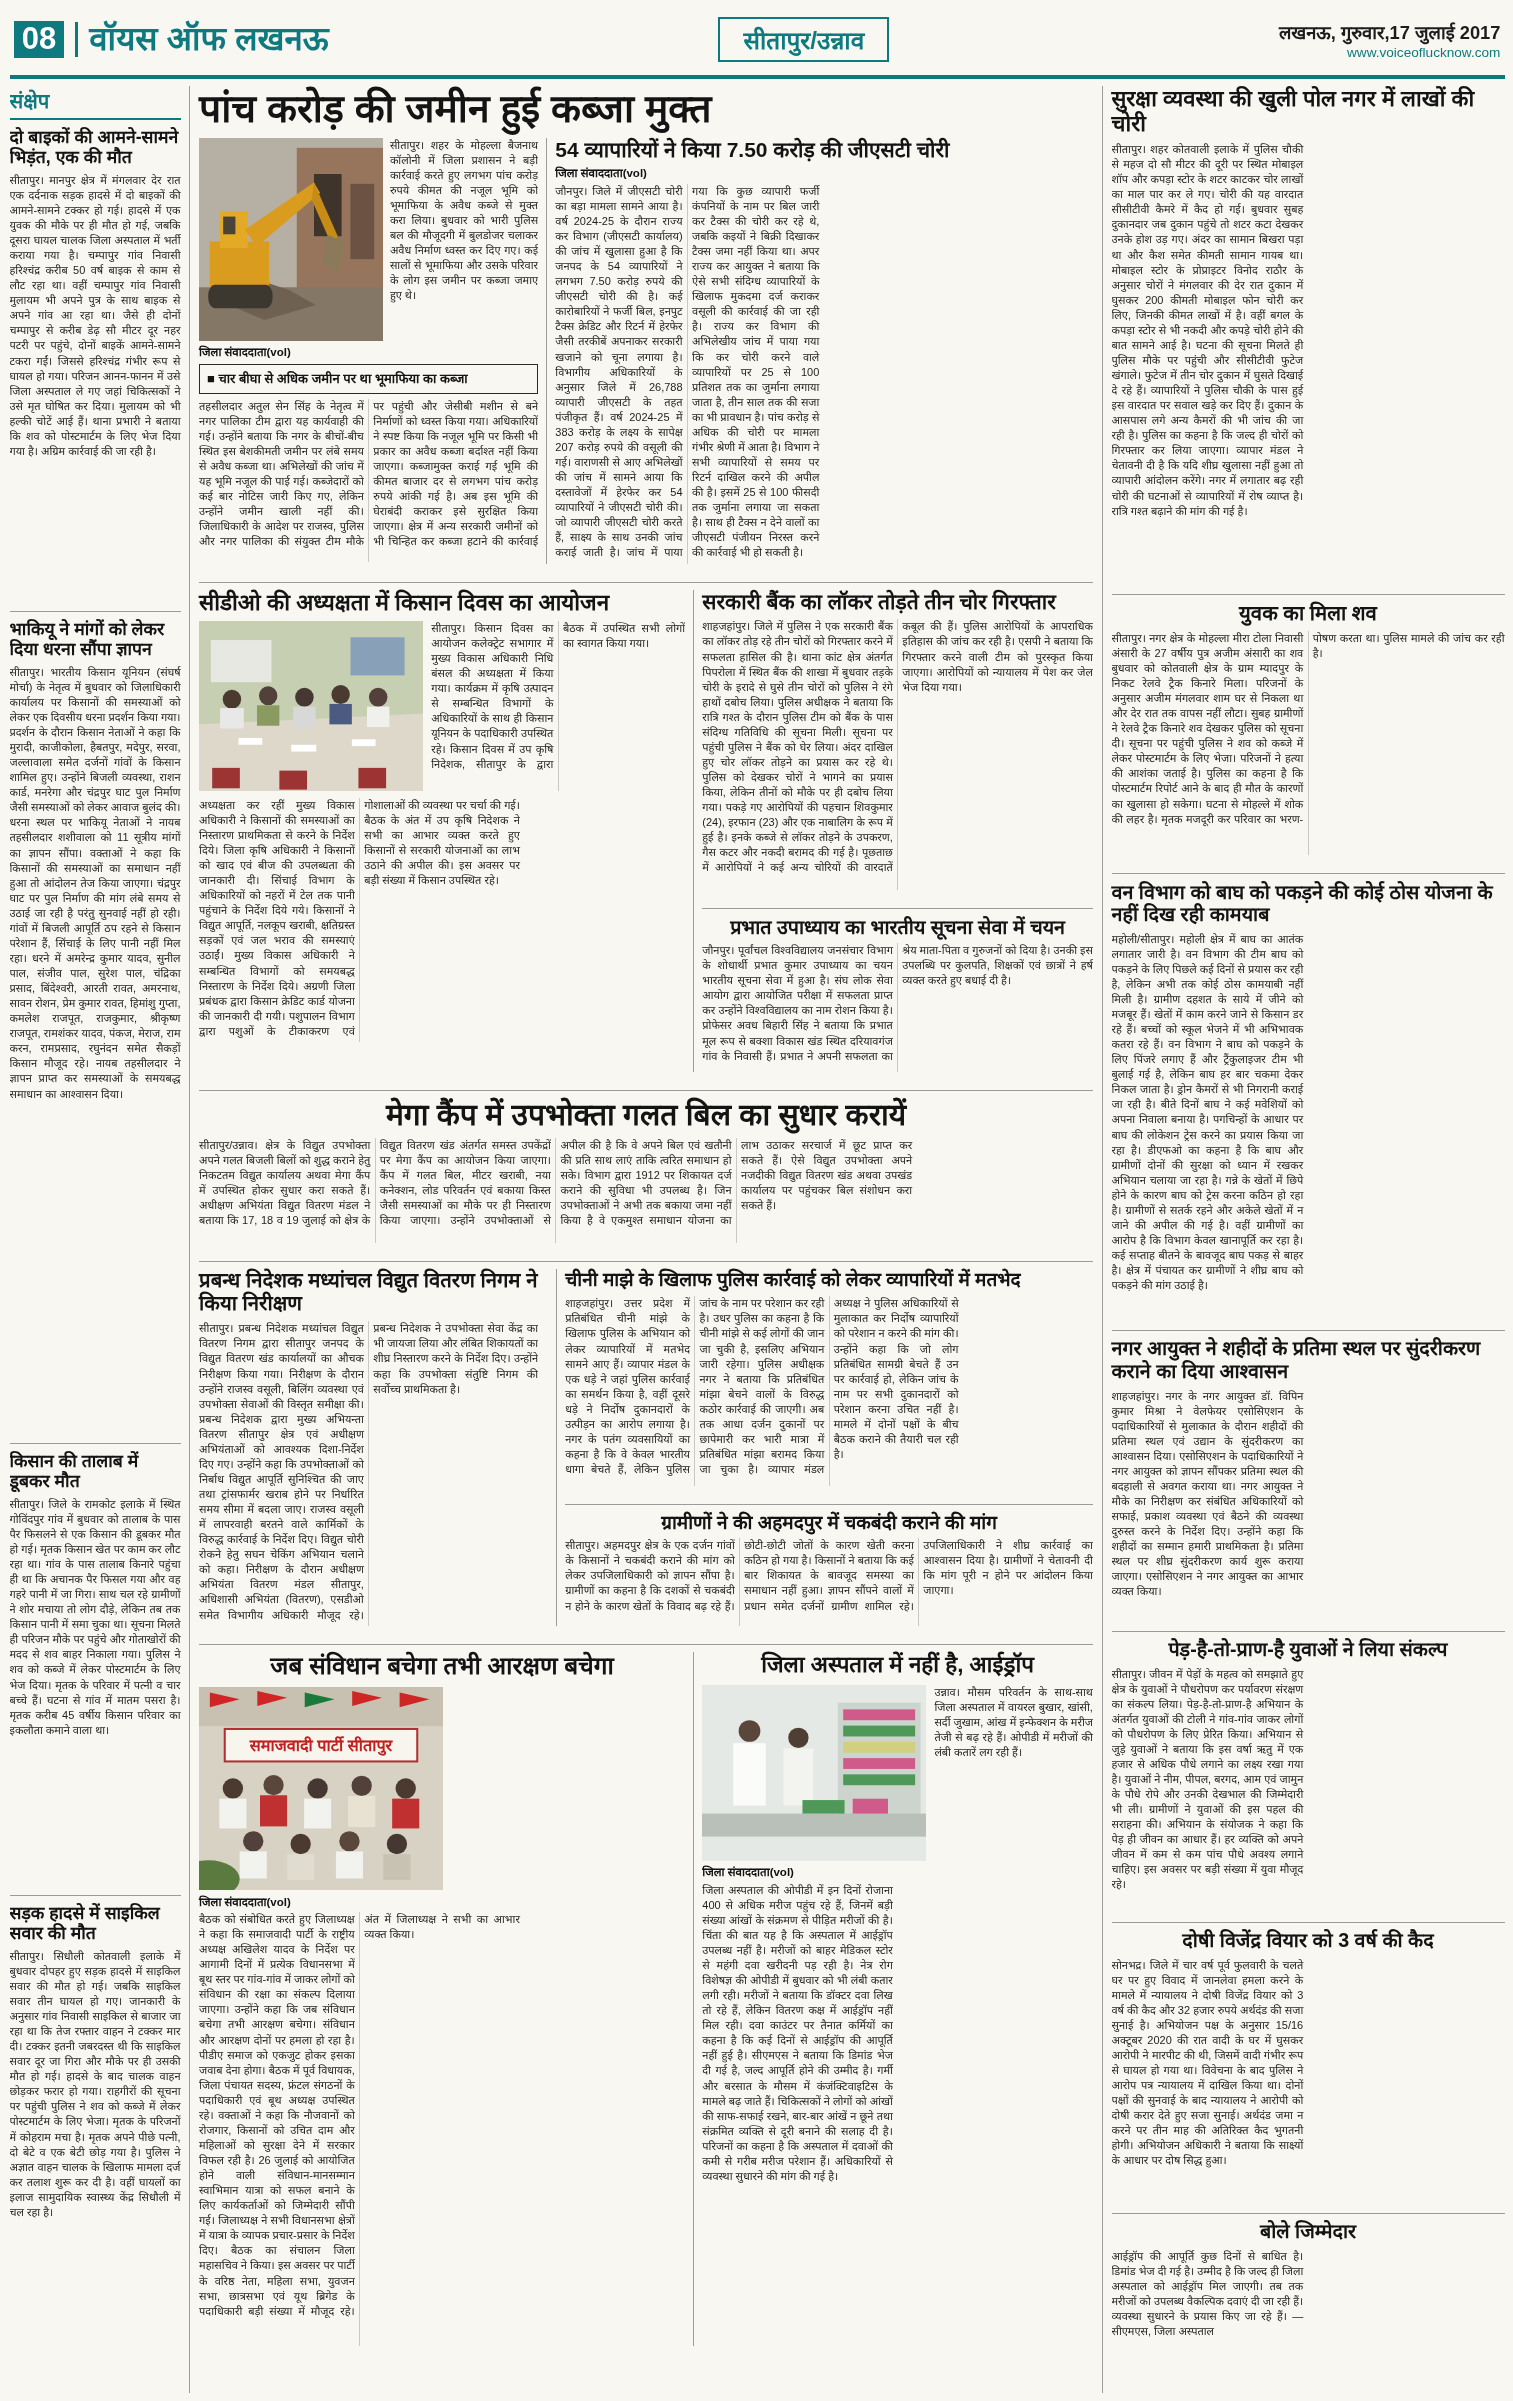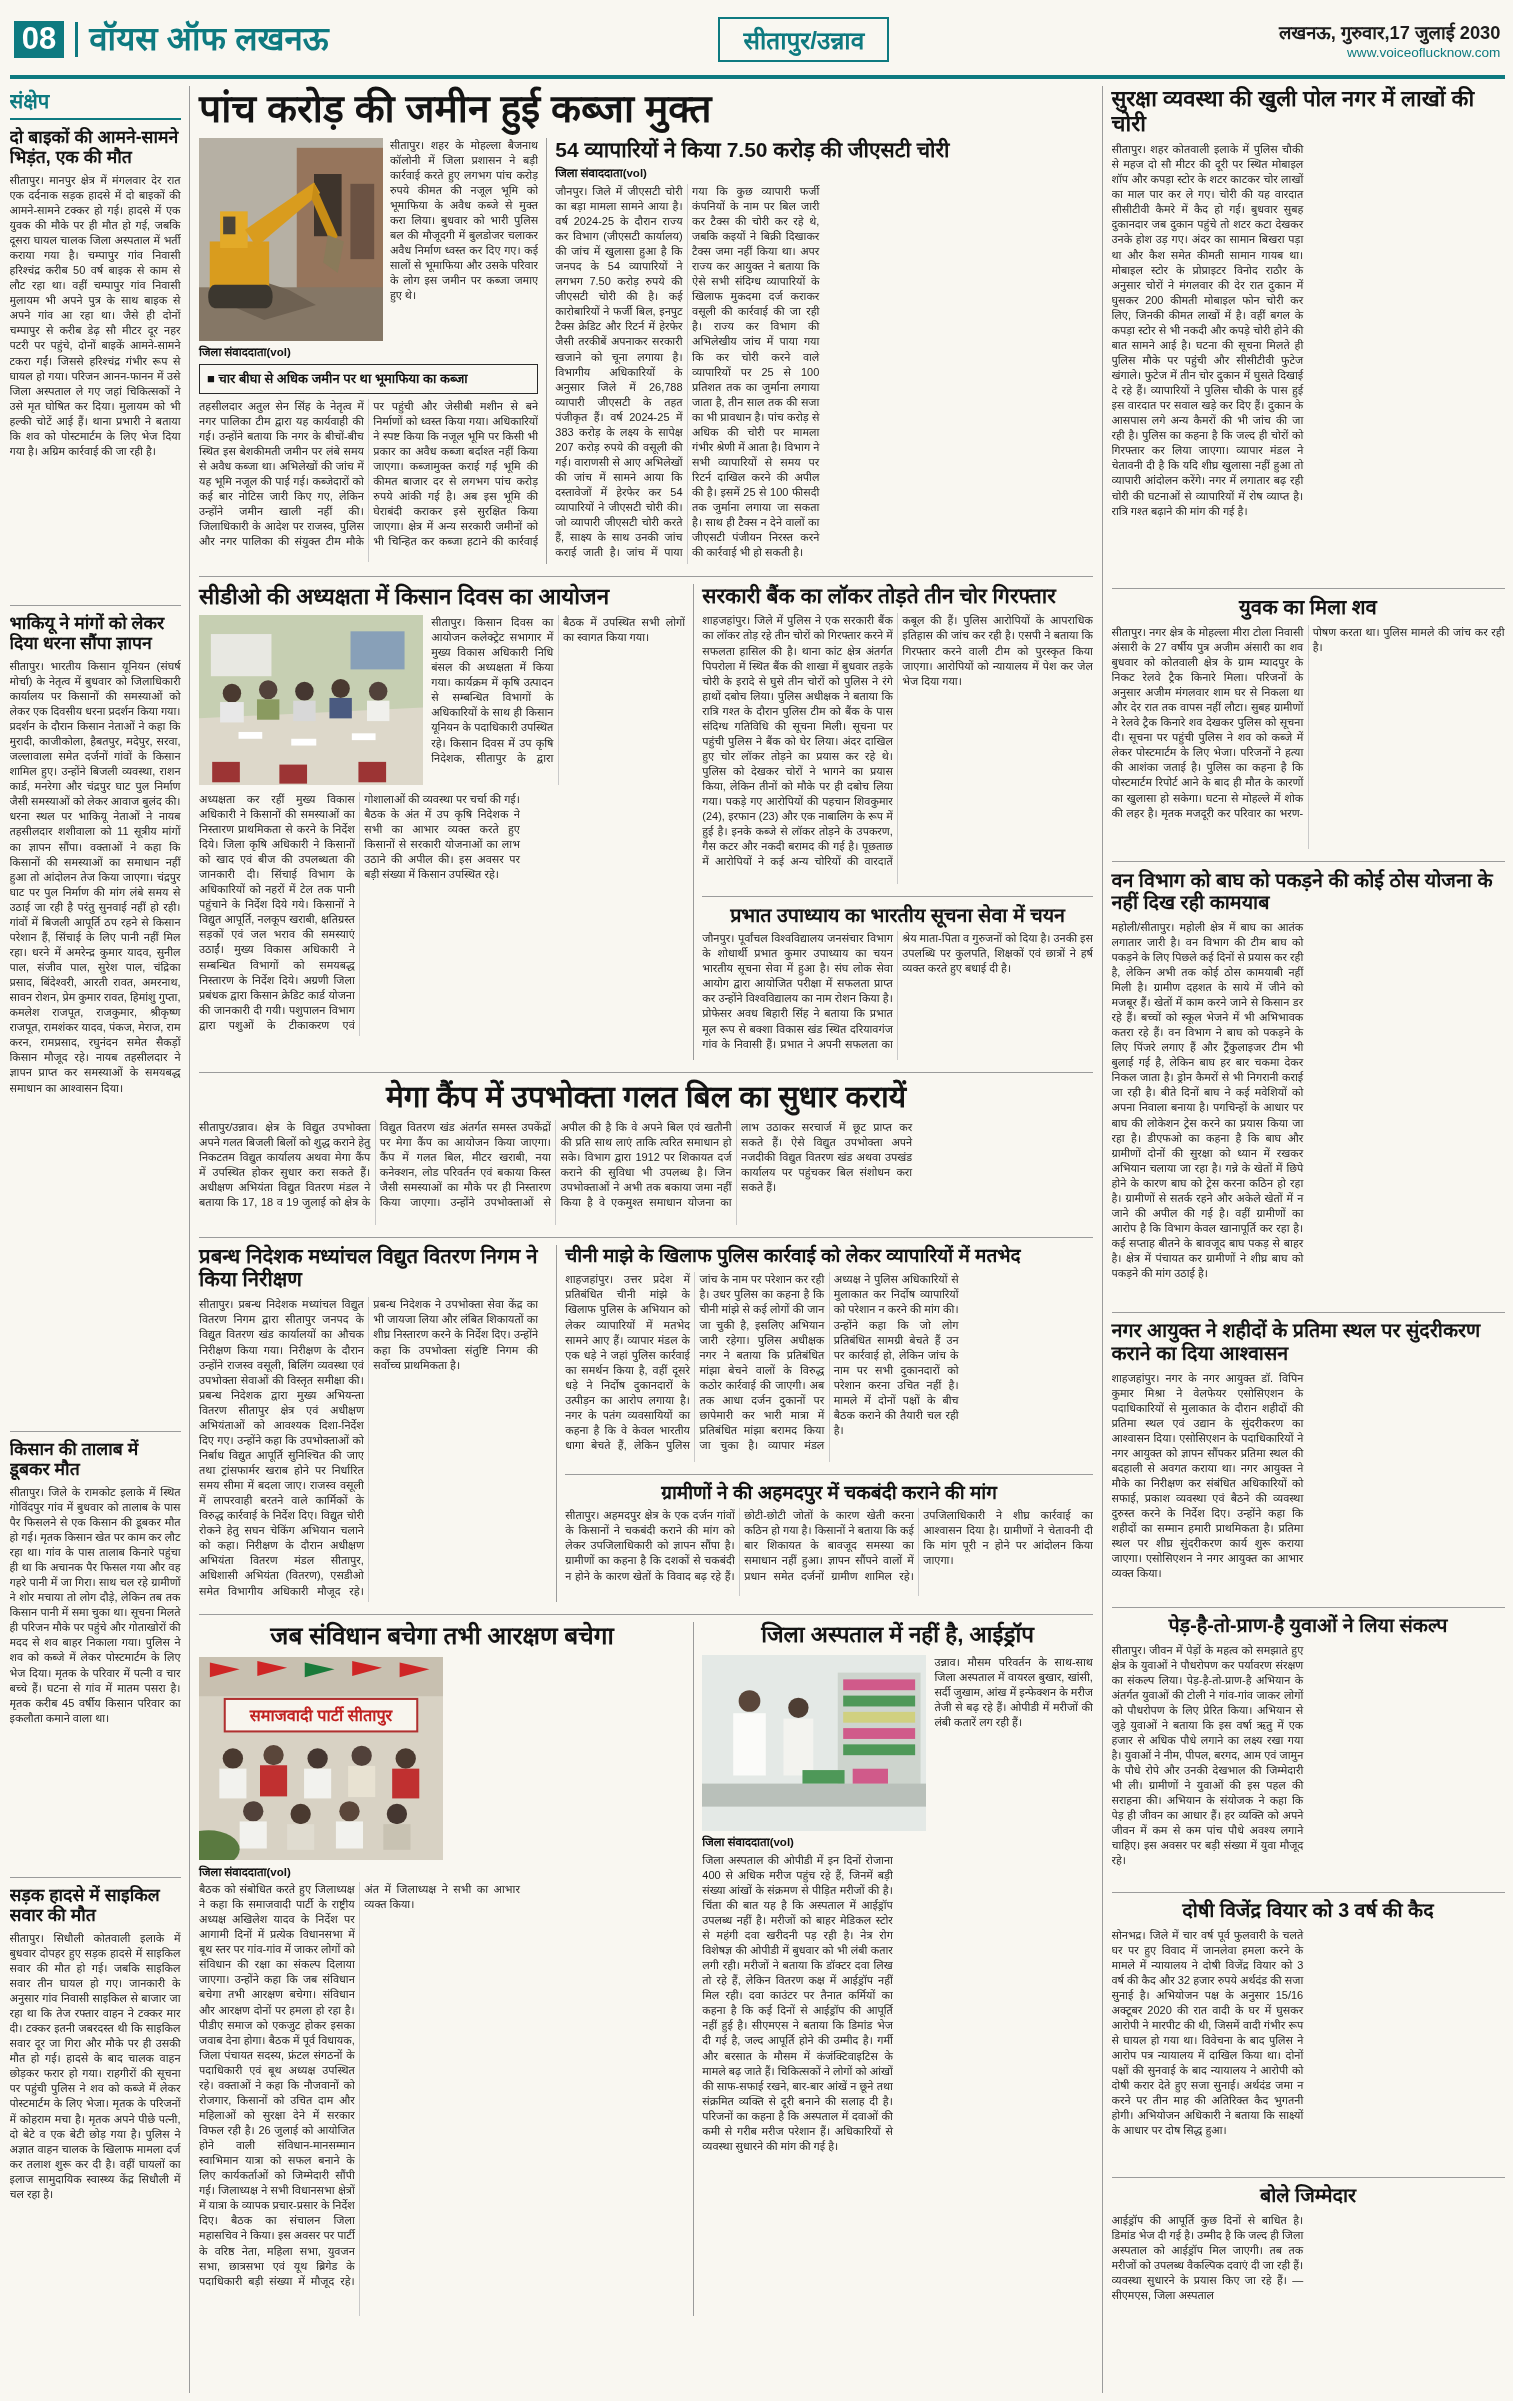--- a/index.html
+++ b/index.html
@@ -16,21 +16,21 @@
   .website{font-size:13.6px;color:#0e7a80;margin-top:1.4px;}
   
   .content{flex:1;display:flex;margin-top:6.8px;min-height:0;}
   .sidebar{width:171px;padding-right:8.1px;border-right:0.7px solid #9b9b9b;overflow:hidden;}
   .center{flex:1;padding:0 9.5px;min-width:0;overflow:hidden;}
   .rail{width:393px;padding-left:8.1px;border-left:0.7px solid #9b9b9b;overflow:hidden;}
   
   .hl{font-weight:bold;color:#141414;line-height:1.16;margin:0;}
   .body{font-size:11px;line-height:1.37;text-align:justify;color:#1e1e1e;column-gap:9.5px;column-rule:0.7px solid #c9c9c9;column-fill:auto;overflow:hidden;}
   .byline{font-weight:bold;font-size:11.5px;color:#111;margin:3.4px 0;}
-  .rule-top{border-top:0.7px solid #9b9b9b;margin-top:12px;padding-top:6.8px;justify-content:space-between;}
+  .rule-top{border-top:0.7px solid #9b9b9b;margin-top:18px;padding-top:6.8px;justify-content:space-between;}
   .photo{margin:0;background:#ddd;flex:none;line-height:0;}
   .subhead-box{border:1.4px solid #2a2a2a;padding:5.4px 6.8px;font-weight:bold;font-size:13px;line-height:1.25;margin:5.4px 0;color:#141414;}
   
   .sb-header{font-size:20.3px;font-weight:bold;color:#0e7a80;border-bottom:2px solid #0e7a80;padding-bottom:4.1px;margin-bottom:6.8px;}
   .sb-art .hl{font-size:17.6px;margin-bottom:5.4px;}
   
   .lead-hl{font-size:39px;margin-bottom:6.8px;}
   .sec-row{display:flex;}
   .flex1{flex:1;min-width:0;}
   .centered{text-align:center;}
@@ -40,21 +40,21 @@
 
 <div class="page">
 
   <header class="masthead">
     <div class="mast-left">
       <div class="pageno">08</div>
       <div class="paper-name">वॉयस ऑफ लखनऊ</div>
     </div>
     <div class="mast-section">सीतापुर/उन्नाव</div>
     <div class="mast-right">
-      <div class="date">लखनऊ, गुरुवार,17 जुलाई 2030</div>
+      <div class="date">लखनऊ, गुरुवार,17 जुलाई 2017</div>
       <div class="website">www.voiceoflucknow.com</div>
     </div>
   </header>
 
   <div class="content">
 
     <aside class="sidebar">
       <div class="sb-header">संक्षेप</div>
 
       <div class="sb-art">

